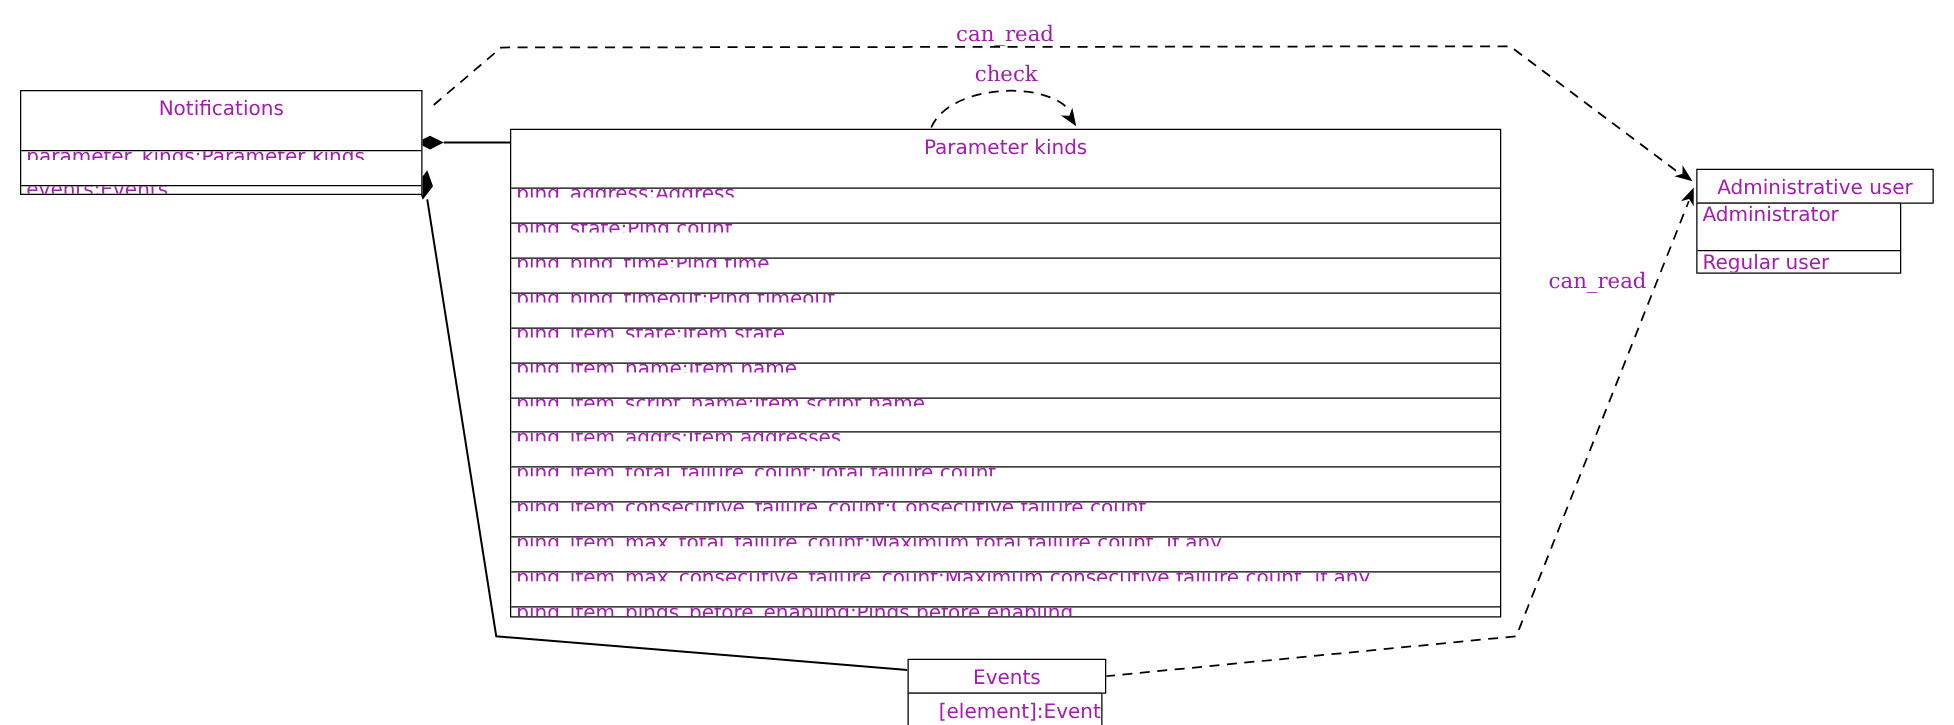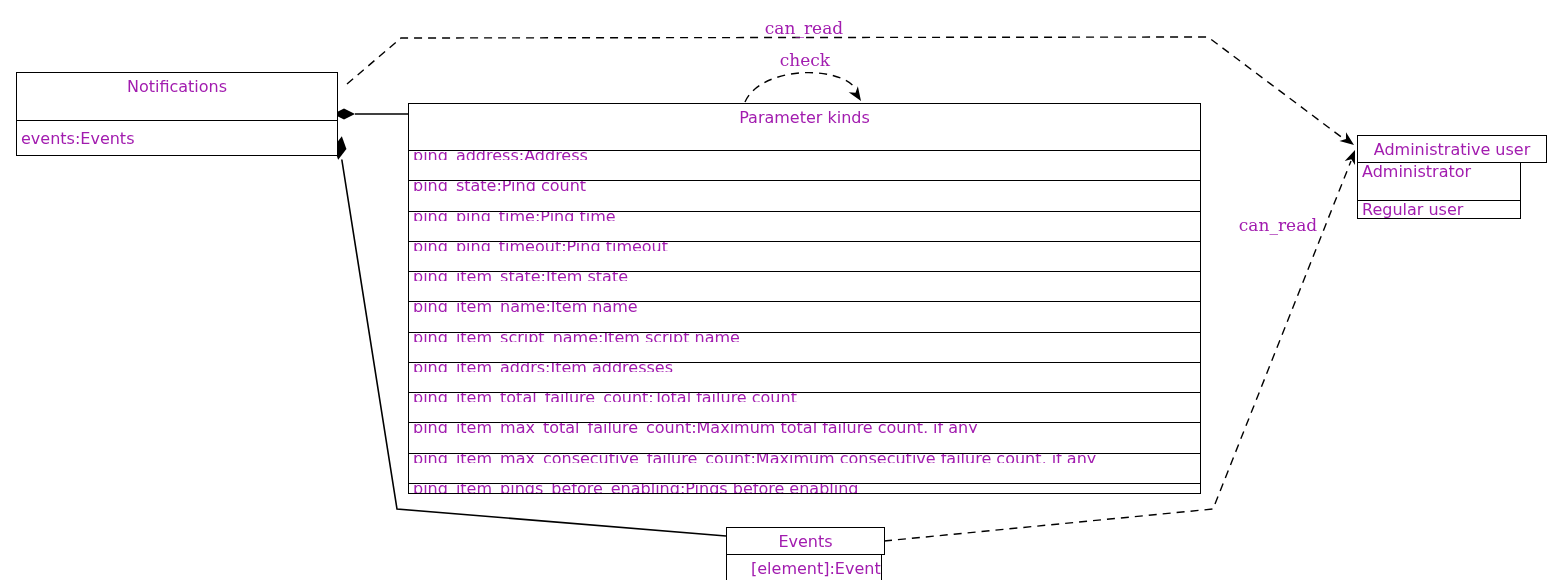--- a/index.html
+++ b/index.html
@@ -88,34 +88,36 @@
       <polygon points="0,0 -14,-5.5 -10,0 -14,5.5" fill="#000" transform="translate(1355,135) rotate(-68.4)"></polygon>
     </g>
   </svg>
 
   <div class="edge-label" style="left:804px; top:13px;">can_read</div>
   <div class="edge-label" style="left:805px; top:45px;">check</div>
   <div class="edge-label" style="left:1278px; top:210px;">can_read</div>
 
   <div class="node-part" style="left:16px; top:57px; width:322px; height:84px;">
     <div class="node-title" style="height:27px;">Notifications</div>
+    <div class="node-row">parameter_kinds:Parameter kinds</div>
     <div class="node-row">events:Events</div>
   </div>
 
   <div class="node-part" style="left:408px; top:88px; width:793px; height:391px;">
     <div class="node-title" style="height:26px;">Parameter kinds</div>
     <div class="node-row">ping_address:Address</div>
     <div class="node-row">ping_state:Ping count</div>
     <div class="node-row">ping_ping_time:Ping time</div>
     <div class="node-row">ping_ping_timeout:Ping timeout</div>
     <div class="node-row">ping_item_state:Item state</div>
     <div class="node-row">ping_item_name:Item name</div>
     <div class="node-row">ping_item_script_name:Item script name</div>
     <div class="node-row">ping_item_addrs:Item addresses</div>
     <div class="node-row">ping_item_total_failure_count:Total failure count</div>
+    <div class="node-row">ping_item_consecutive_failure_count:Consecutive failure count</div>
     <div class="node-row">ping_item_max_total_failure_count:Maximum total failure count, if any</div>
     <div class="node-row">ping_item_max_consecutive_failure_count:Maximum consecutive failure count, if any</div>
     <div class="node-row">ping_item_pings_before_enabling:Pings before enabling</div>
   </div>
 
   <div class="node-part" style="left:1357px; top:120px; width:190px; height:28px;">
     <div class="node-title" style="flex:1 1 auto;">Administrative user</div>
   </div>
   <div class="node-part" style="left:1357px; top:146.5px; width:164px; height:57px;">
     <div class="node-row first-no-border">Administrator</div>

